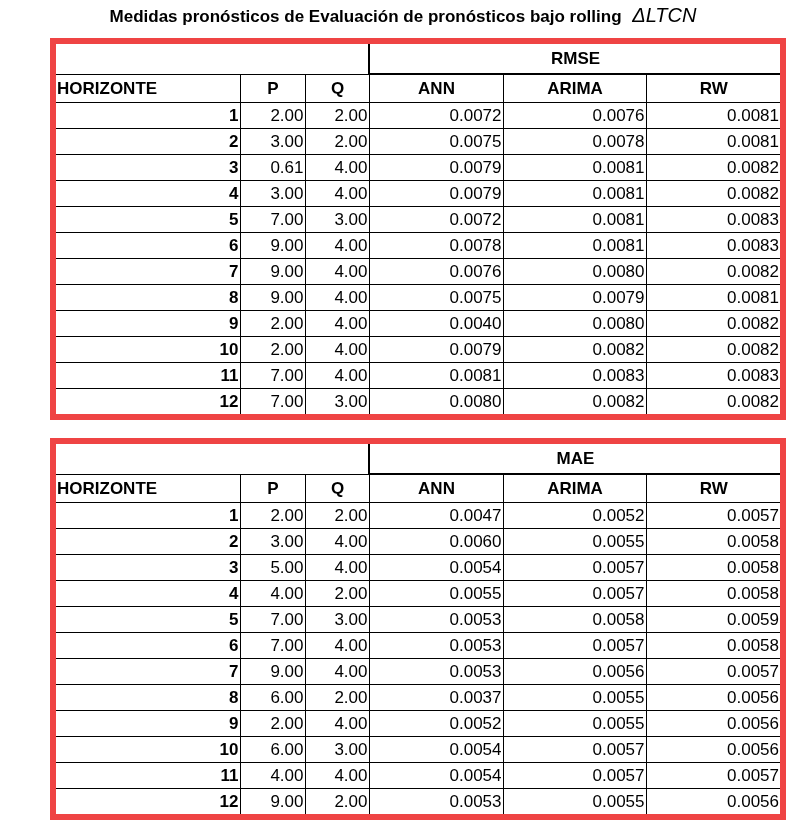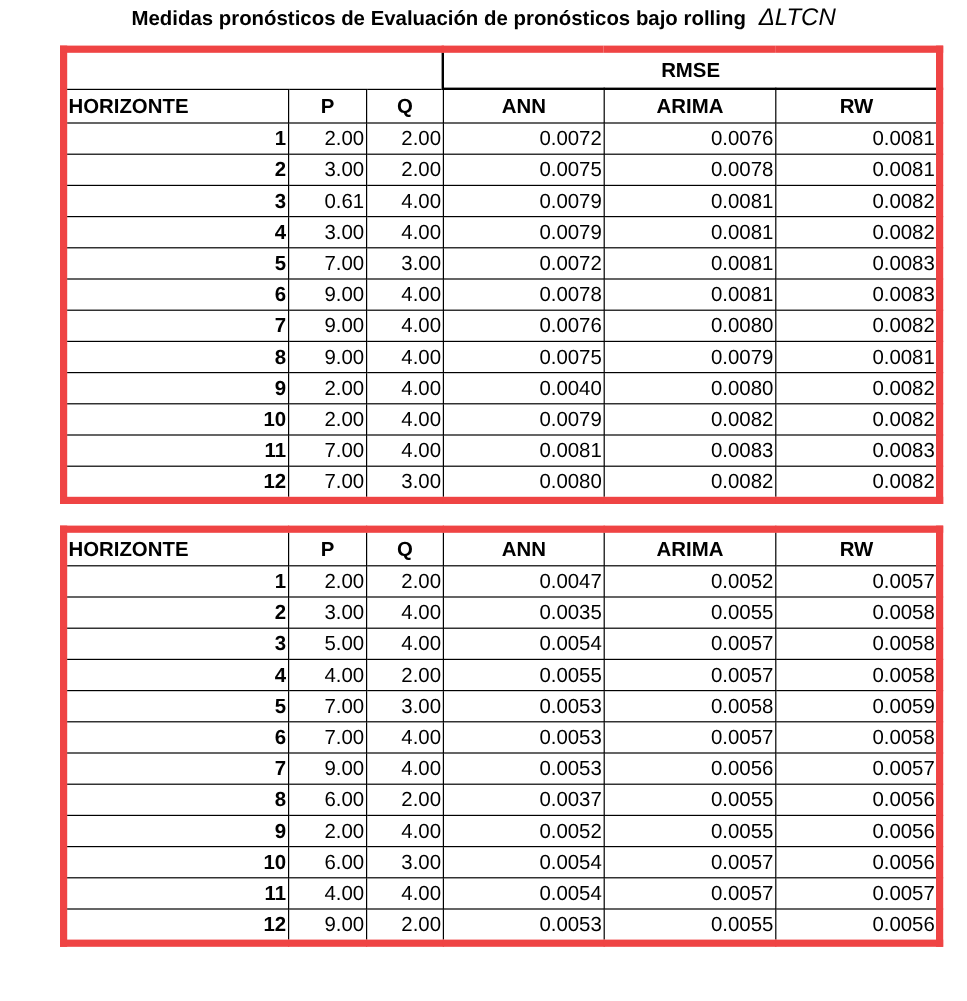--- a/index.html
+++ b/index.html
@@ -238,20 +238,26 @@
 <table class="metric t2">
   <colgroup>
     <col class="c-h">
       <col class="c-p">
       <col class="c-q">
       <col class="c-ann">
       <col class="c-arima">
       <col class="c-rw">
   </colgroup>
   <thead>
+    <tr class="group-row">
+      <th class="blank"></th>
+      <th class="blank"></th>
+      <th class="blank last"></th>
+      <th class="metric-name" colspan="3">MAE</th>
+    </tr>
     <tr class="head-row">
       <th class="h-horiz">HORIZONTE</th>
       <th>P</th>
       <th>Q</th>
       <th>ANN</th>
       <th>ARIMA</th>
       <th>RW</th>
     </tr>
   </thead>
   <tbody>
@@ -260,21 +266,21 @@
         <td class="num">2.00</td>
         <td class="num">2.00</td>
         <td class="num">0.0047</td>
         <td class="num">0.0052</td>
         <td class="num">0.0057</td>
       </tr>
       <tr>
         <td class="hz">2</td>
         <td class="num">3.00</td>
         <td class="num">4.00</td>
-        <td class="num">0.0035</td>
+        <td class="num">0.0060</td>
         <td class="num">0.0055</td>
         <td class="num">0.0058</td>
       </tr>
       <tr>
         <td class="hz">3</td>
         <td class="num">5.00</td>
         <td class="num">4.00</td>
         <td class="num">0.0054</td>
         <td class="num">0.0057</td>
         <td class="num">0.0058</td>

